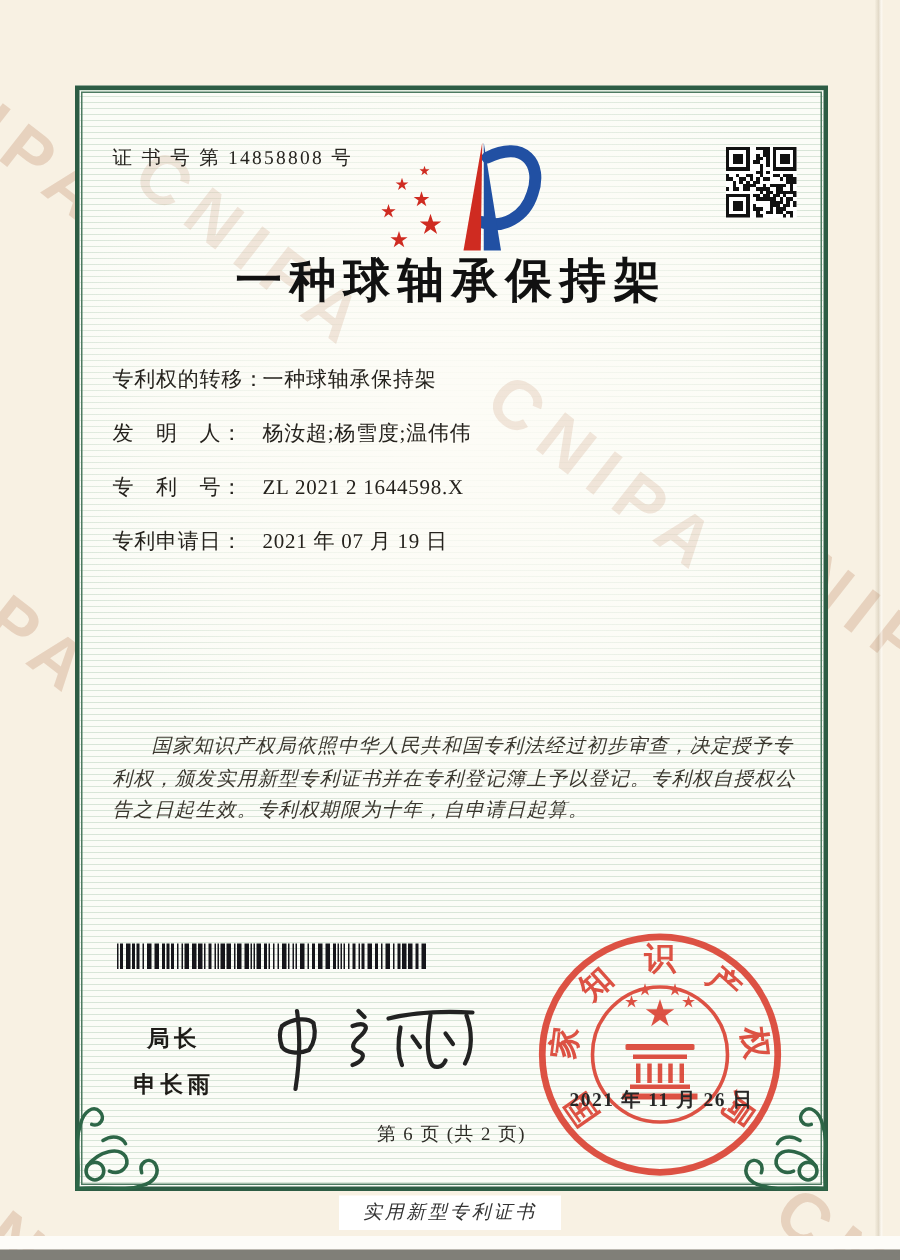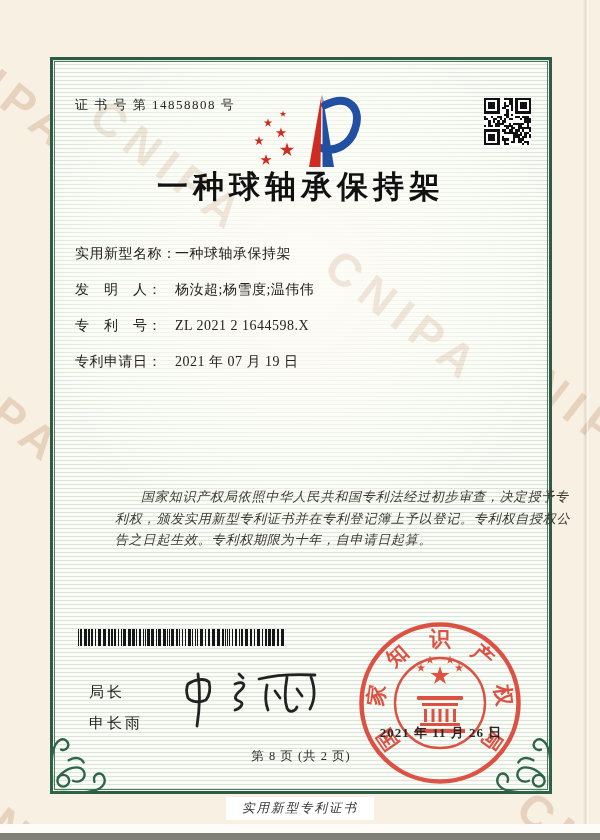--- a/index.html
+++ b/index.html
@@ -47,28 +47,28 @@
     font-size:31px;font-weight:700;letter-spacing:5px;color:#111;
   }
   
   .fields{position:absolute;left:22px;top:184px;right:14px;font-size:14px;color:#25221d;letter-spacing:0.5px;}
   .row{margin-bottom:17px;line-height:19px;white-space:nowrap;}
   .lab{display:inline-block;width:100px;}
   .lab2{width:auto;margin-left:14px;}
   
   .paras{
     position:absolute;left:22px;top:426px;width:458px;
-    font-size:13px;line-height:1.66;letter-spacing:0.8px;color:#3b372f;font-style:italic;margin-left:40px;
+    font-size:13px;line-height:1.66;letter-spacing:0.8px;color:#3b372f;font-style:italic;
   }
   .paras p{margin:0;text-indent:2em;}
   
   .bc{position:absolute;left:25px;top:569px;width:214px;height:17px;display:flex;align-items:stretch;}
   .bc i{display:block;height:100%;background:#15151a;flex:0 0 auto;}
   
-  .signer{position:absolute;left:36px;top:623px;font-size:15px;font-weight:400;letter-spacing:3px;color:#1e1c18;}
+  .signer{position:absolute;left:36px;top:623px;font-size:15px;font-weight:700;letter-spacing:3px;color:#1e1c18;text-align:center;}
   .signer div+div{margin-top:12px;}
   .sig{position:absolute;left:122px;top:602px;}
   
   .seal{position:absolute;left:304px;top:560px;width:168px;height:168px;mix-blend-mode:multiply;opacity:0.94;}
   .seal-date{
     position:absolute;top:104px;left:-8px;right:-8px;text-align:center;
     font-size:13px;font-weight:600;letter-spacing:1px;color:#191919;
   }
   
   .page-no{position:absolute;left:0;top:688px;width:100%;text-align:center;font-size:12.5px;letter-spacing:1px;color:#2f2d28;}
@@ -282,21 +282,21 @@
         <rect x="19" y="19" width="1" height="1" fill="#111"></rect>
         <rect x="9" y="20" width="1" height="1" fill="#111"></rect>
         <rect x="10" y="20" width="1" height="1" fill="#111"></rect>
         <rect x="17" y="20" width="1" height="1" fill="#111"></rect>
         <rect x="19" y="20" width="1" height="1" fill="#111"></rect>
       </svg>
 
     <h1 class="title">一种球轴承保持架</h1>
 
     <div class="fields">
-      <div class="row"><span class="lab">实用新型名称：</span><span class="val">一种球轴承保持架</span></div>
+      <div class="row"><span class="lab">专利权的转移：</span><span class="val">一种球轴承保持架</span></div>
       <div class="row"><span class="lab">发　明　人：</span><span class="val">杨汝超;杨雪度;温伟伟</span></div>
       <div class="row"><span class="lab">专　利　号：</span><span class="val">ZL 2021 2 1644598.X</span></div>
       <div class="row"><span class="lab">专利申请日：</span><span class="val">2021 年 07 月 19 日</span></div>
     </div>
 
     <div class="paras">
       <p>国家知识产权局依照中华人民共和国专利法经过初步审查，决定授予专利权，颁发实用新型专利证书并在专利登记簿上予以登记。专利权自授权公告之日起生效。专利权期限为十年，自申请日起算。</p>
     </div>
 
     <div id="barcode" class="bc">
@@ -411,20 +411,20 @@
               <rect x="96" y="89" width="3" height="13"></rect>
               <rect x="63" y="103" width="40" height="3"></rect>
               <rect x="58" y="109" width="50" height="4"></rect>
             </g>
           </g>
         </g>
       </svg>
       <div class="seal-date">2021 年 11 月 26 日</div>
     </div>
 
-    <div class="page-no">第 8 页 (共 2 页)</div>
+    <div class="page-no">第 6 页 (共 2 页)</div>
   </div>
 </div>
 
 <div class="note">实用新型专利证书</div>
 <div class="strip-white"></div>
 <div class="strip-gray"></div>
 <div class="fold"></div>
 
 </body></html>

